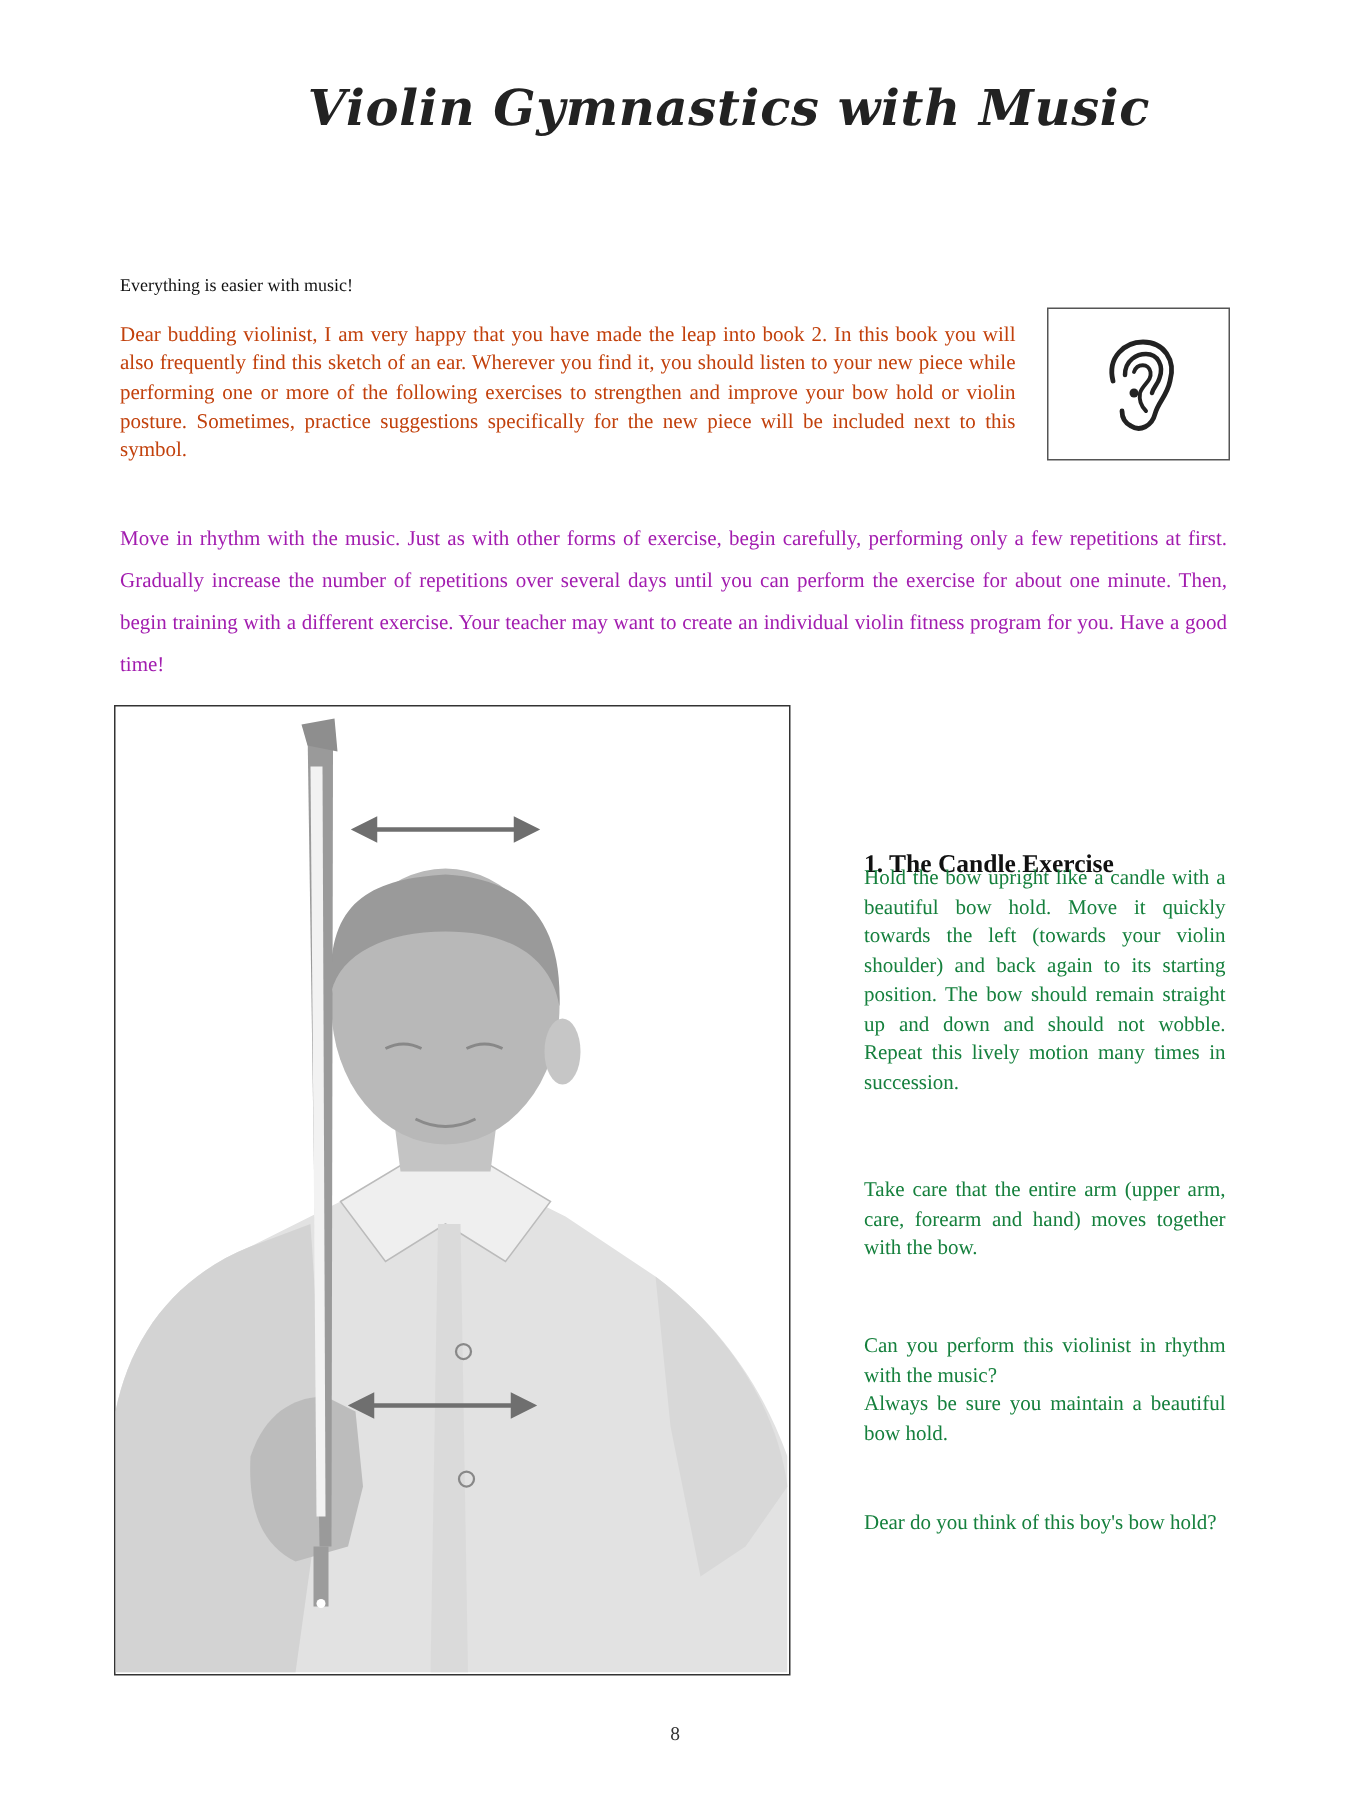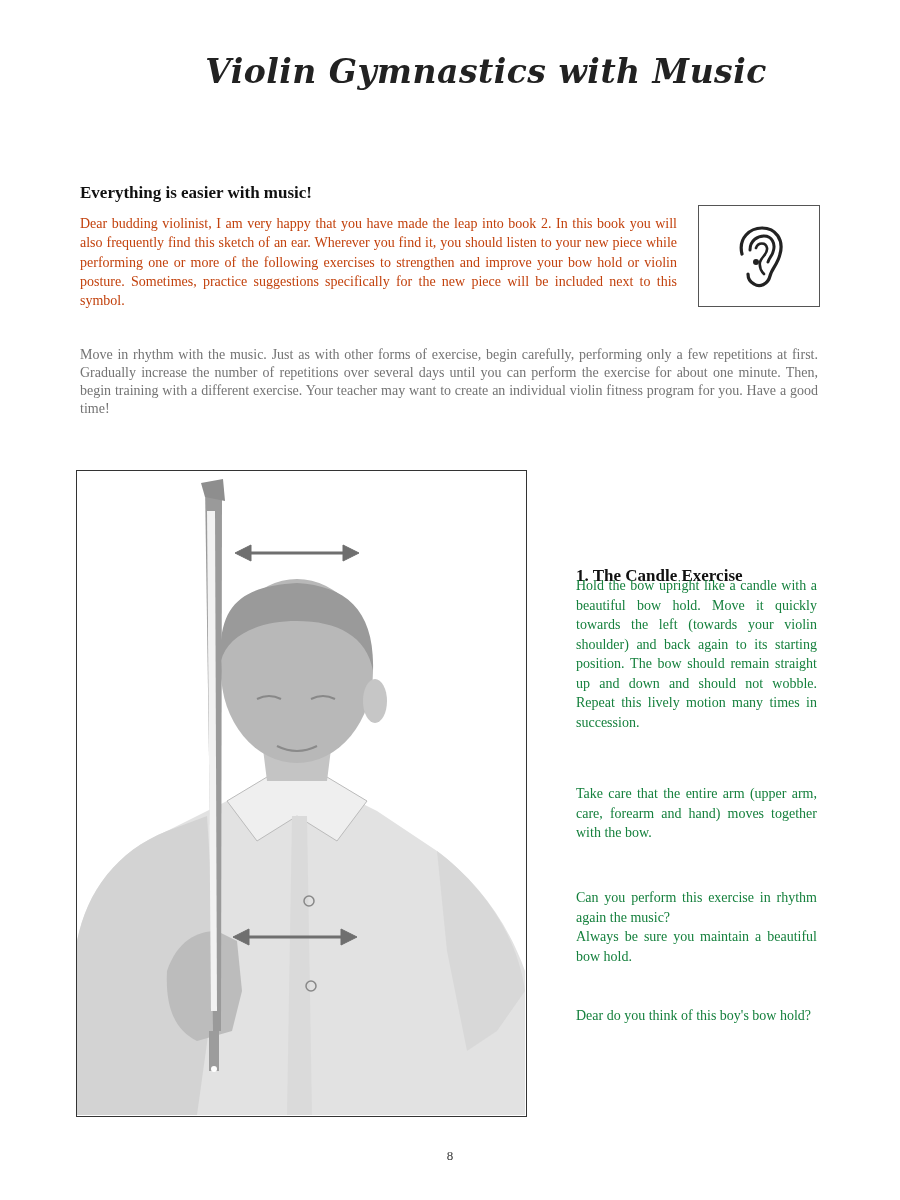--- a/index.html
+++ b/index.html
@@ -1,28 +1,28 @@
 <!DOCTYPE html>
 <html><head>
 <meta charset="utf-8">
 <style>
   html, body { margin: 0; padding: 0; background: #ffffff; }
   body { width: 900px; height: 1200px; position: relative; overflow: hidden;
          font-family: "Liberation Serif", "DejaVu Serif", serif; color: #2a2a2a; }
   .title { position: absolute; left: 0; width: 900px; top: 52px; text-align: center;
            font-family: "DejaVu Serif", serif; font-style: italic; font-weight: bold;
            font-size: 33px; color: #222; letter-spacing: 0.5px; margin-left: 36px; }
-  .h2 { position: absolute; left: 80px; top: 183px; font-size: 17px; font-weight: bold; color: #111; }
+  .h2 { position: absolute; left: 80px; top: 183px; font-size: 12px; font-weight: normal; color: #111; }
   .p1 { position: absolute; left: 80px; top: 214px; width: 597px; font-size: 14px;
         line-height: 19.3px; text-align: justify; color: #c2410c; }
   .ear-box { position: absolute; left: 698px; top: 205px; width: 122px; height: 102px;
              border: 1.5px solid #555; box-sizing: border-box; background: #fff; }
   .ear-box svg { position: absolute; left: 35px; top: 18px; }
   .p2 { position: absolute; left: 80px; top: 346px; width: 738px; font-size: 14px;
-        line-height: 18px; text-align: justify; color: #737373; font-family: Liberation Serif, serif; }
+        line-height: 28px; text-align: justify; color: #a21caf; font-family: Liberation Serif, serif; }
   .photo { position: absolute; left: 76px; top: 470px; width: 451px; height: 647px;
            border: 1.5px solid #333; box-sizing: border-box; background: #fff; overflow: hidden; }
   .h3 { position: absolute; left: 576px; top: 527px; font-size: 17px; font-weight: bold; color: #111; margin-top: 39px; }
   .side { position: absolute; left: 576px; width: 241px; font-size: 14px; line-height: 19.5px;
           text-align: justify; color: #15803d; }
   .pnum { position: absolute; left: 0; width: 900px; top: 1148px; text-align: center;
           font-size: 13px; color: #333; }
 </style>
 </head>
 <body>
@@ -82,17 +82,17 @@
       <line x1="168" y1="466" x2="270" y2="466" stroke-width="3"></line>
     <polygon points="156,466 172,458 172,474"></polygon>
       <polygon points="280,466 264,458 264,474"></polygon>
     </g>
   </svg>
 </div>
 
 <div class="h3">1. The Candle Exercise</div>
 <div class="side" style="top:576px;">Hold the bow upright like a candle with a beautiful bow hold. Move it quickly towards the left (towards your violin shoulder) and back again to its starting position. The bow should remain straight up and down and should not wobble. Repeat this lively motion many times in succession.</div>
 <div class="side" style="top:784px;">Take care that the entire arm (upper arm, care, forearm and hand) moves together with the bow.</div>
-<div class="side" style="top:888px;">Can you perform this exercise in rhythm again the music?</div>
+<div class="side" style="top:888px;">Can you perform this violinist in rhythm with the music?</div>
 <div class="side" style="top:927px;">Always be sure you maintain a beautiful bow hold.</div>
 <div class="side" style="top:1006px;">Dear do you think of this boy's bow hold?</div>
 
 <div class="pnum">8</div>
 
 </body></html>

